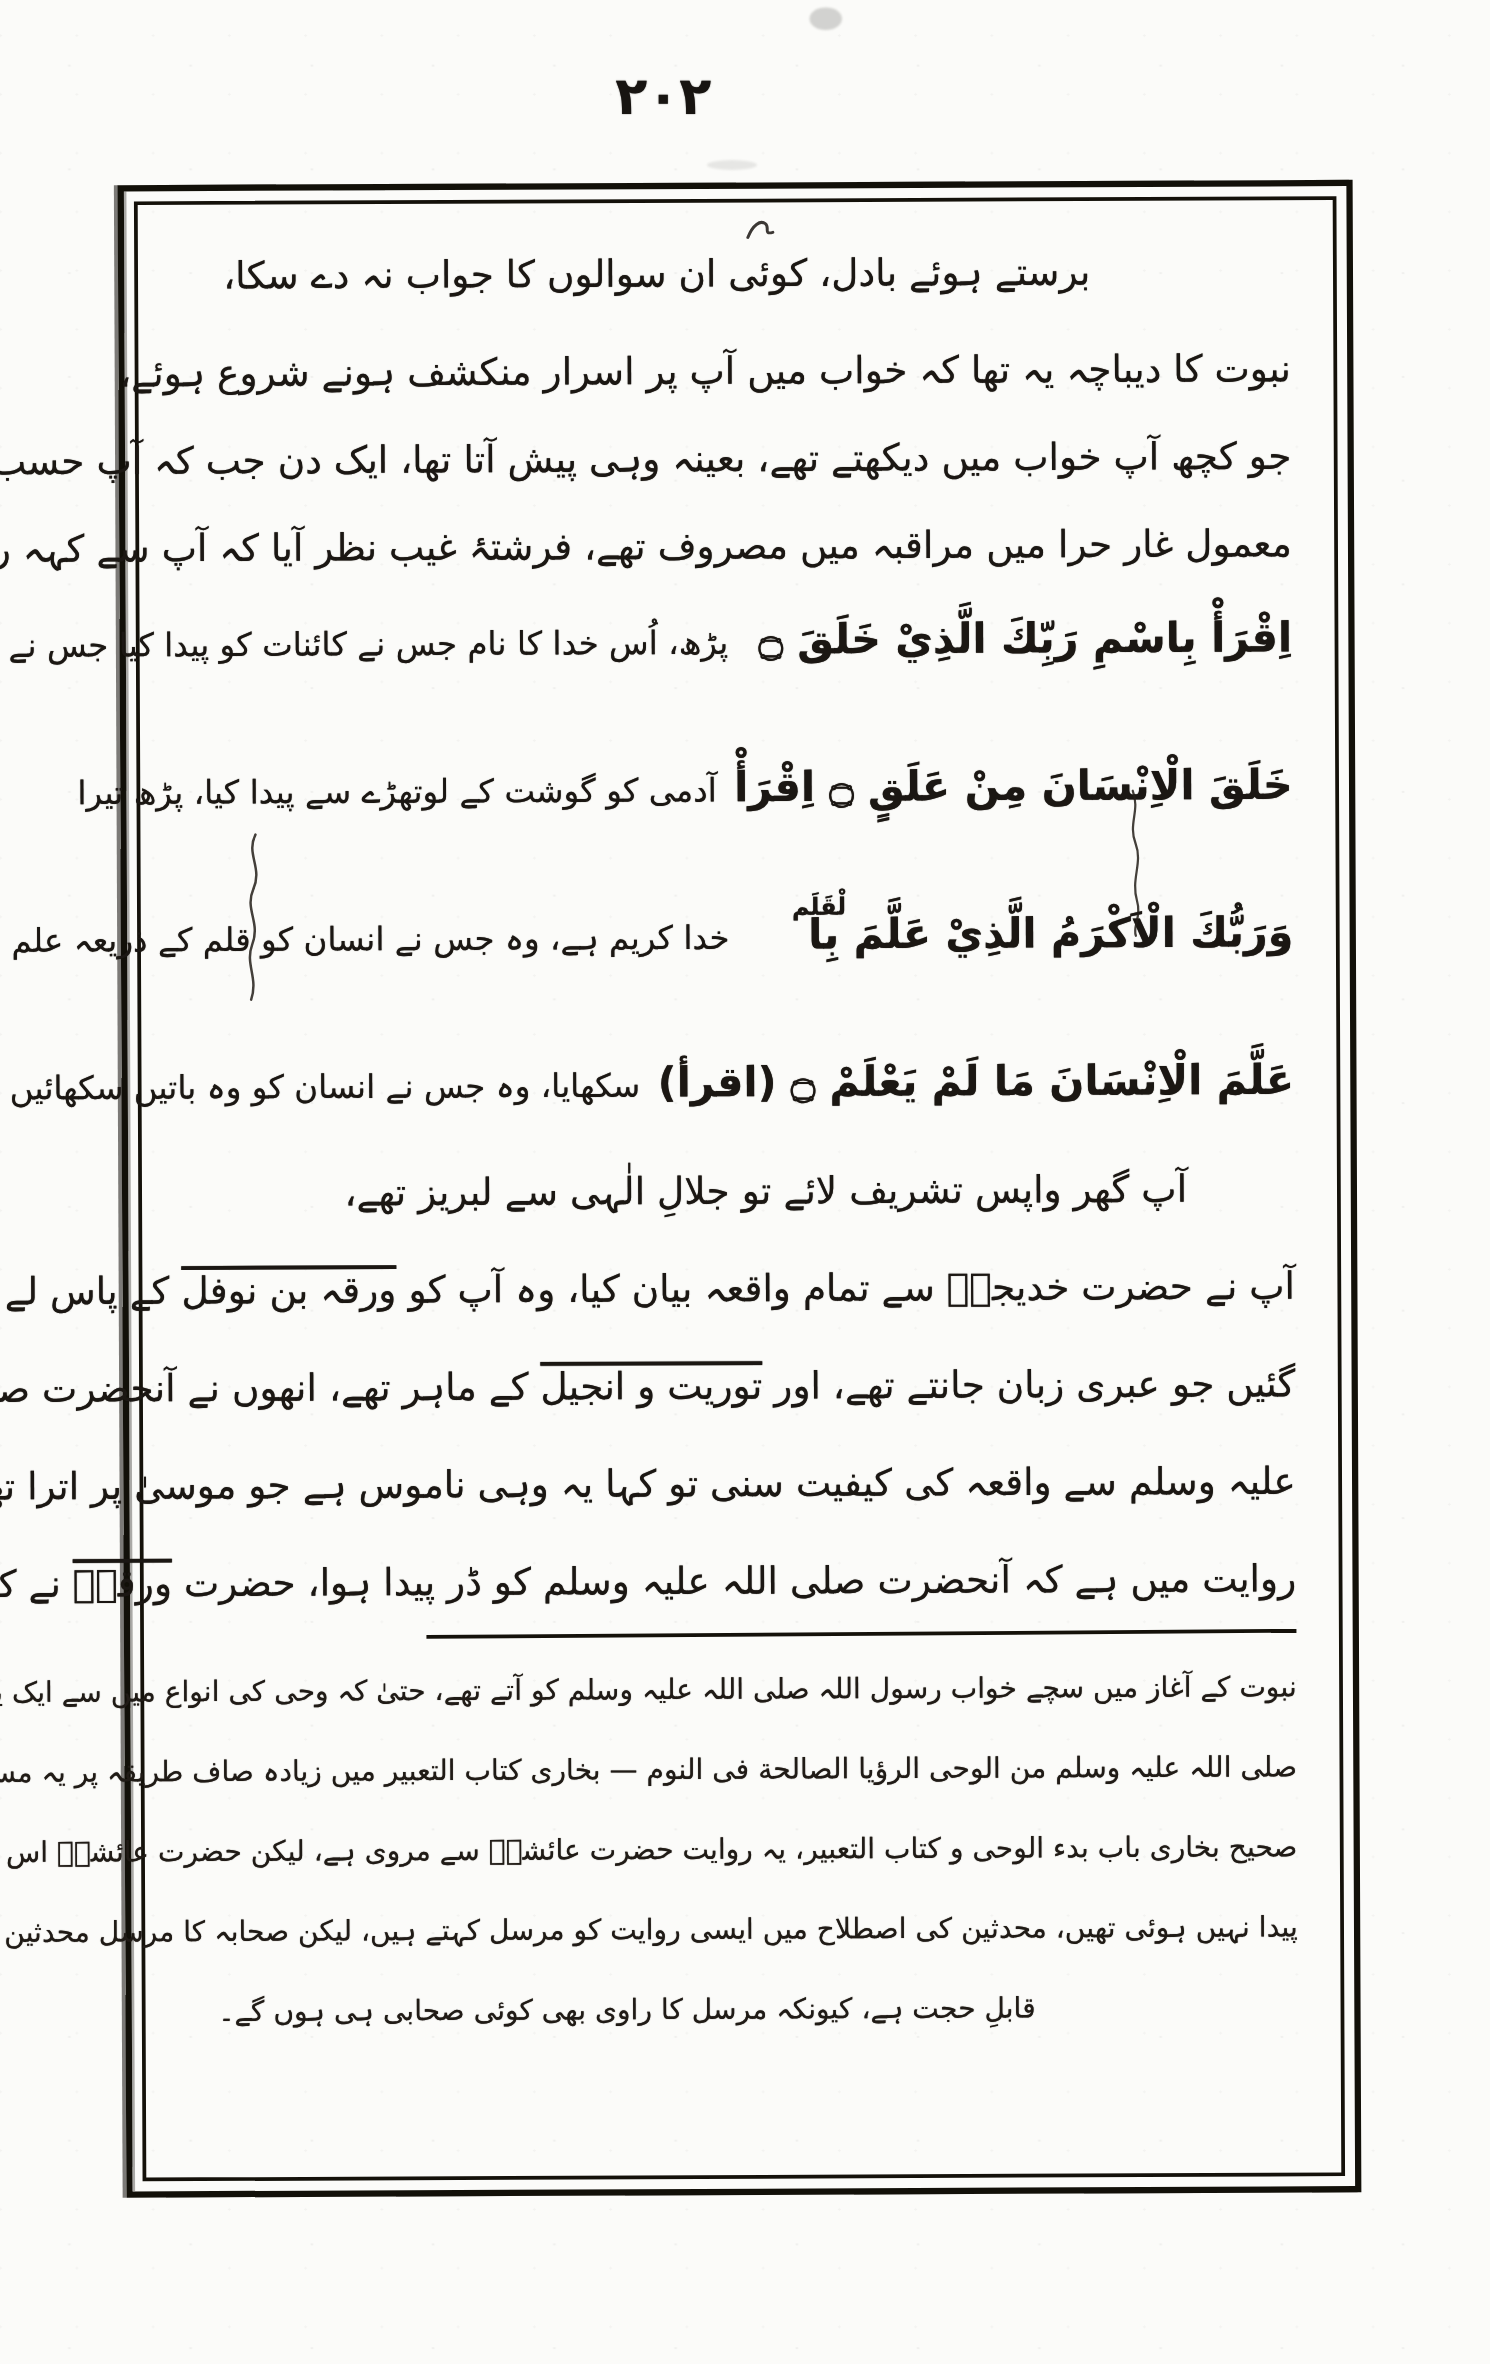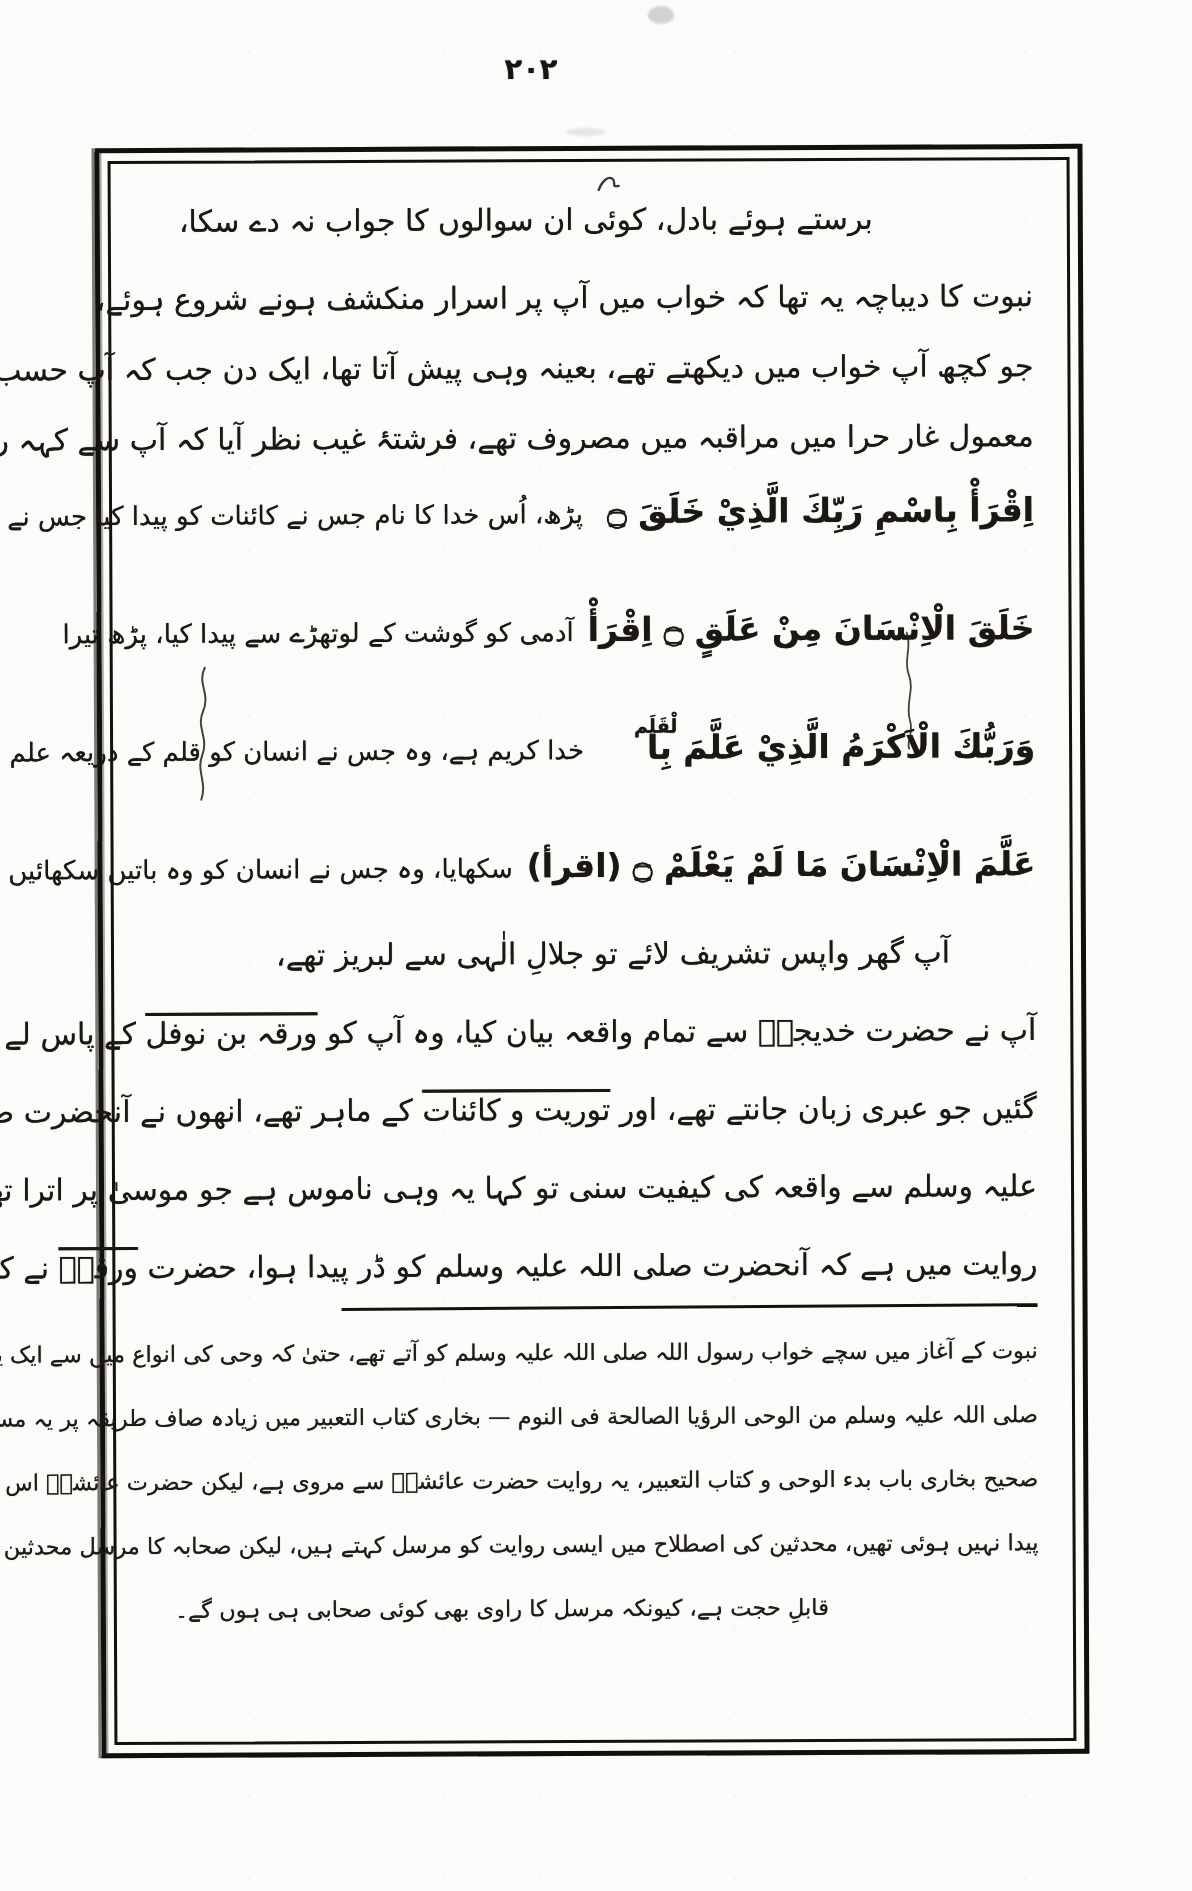--- a/index.html
+++ b/index.html
@@ -9,21 +9,21 @@
     background-image:
       radial-gradient(rgba(40,38,35,.05) 1px, transparent 1.4px),
       radial-gradient(rgba(40,38,35,.04) 1px, transparent 1.2px);
     background-size:97px 83px,61px 47px;
     background-position:7px 11px,31px 5px;
     font-family:"DejaVu Sans", sans-serif;
     color:#1b1713;
   }
   .pageno{
     position:absolute;top:52px;left:0;right:130px;text-align:center;
-    font-size:29px;font-weight:bold;letter-spacing:6px;color:#171411;
+    font-size:42px;font-weight:bold;letter-spacing:6px;color:#171411;
     text-shadow:0 0 1px rgba(20,16,12,.75);
   }
   .frame-outer{
     position:absolute;left:98px;top:146px;width:988px;height:1610px;
     border:5px solid #121009;box-sizing:border-box;
     transform:rotate(-.25deg);
     box-shadow:-3px 0 0 rgba(20,17,12,.55), inset 2px 0 0 rgba(20,17,12,.35);
     background:transparent;
   }
   .frame-inner{
@@ -124,21 +124,21 @@
       </div>
       <div class="scribble" style="right:150px;top:470px;">
         <svg width="22" height="120" viewBox="0 0 22 120">
             <path d="M10 2 C16 18 6 28 12 44 C18 60 8 72 13 90 C17 104 9 110 12 118" stroke="#241f19" stroke-width="1.8" fill="none" stroke-linecap="round"></path>
           </svg>
       </div>
 
       <div class="para2">
         <div class="hline indent1">آپ گھر واپس تشریف لائے تو جلالِ الٰہی سے لبریز تھے،</div>
         <div class="hline"><span>آپ نے حضرت خدیجہؓ سے تمام واقعہ بیان کیا، وہ آپ کو </span><span class="overname">ورقہ بن نوفل</span><span> کے پاس لے</span></div>
-        <div class="hline"><span>گئیں جو عبری زبان جانتے تھے، اور </span><span class="overname">توریت و کائنات</span><span> کے ماہر تھے، انھوں نے آنحضرت صلی اللہ</span></div>
+        <div class="hline"><span>گئیں جو عبری زبان جانتے تھے، اور </span><span class="overname">توریت و انجیل</span><span> کے ماہر تھے، انھوں نے آنحضرت صلی اللہ</span></div>
         <div class="hline">علیہ وسلم سے واقعہ کی کیفیت سنی تو کہا یہ وہی ناموس ہے جو موسیٰ پر اترا تھا،</div>
         <div class="hline" style="margin-bottom:18px;"><span>روایت میں ہے کہ آنحضرت صلی اللہ علیہ وسلم کو ڈر پیدا ہوا، حضرت </span><span class="overname">ورقہؓ</span><span> نے کہا کہ آپ متردد</span></div>
       </div>
 
       <div class="footrule"></div>
 
       <div class="footnotes">
         <div class="fline">نبوت کے آغاز میں سچے خواب رسول اللہ صلی اللہ علیہ وسلم کو آتے تھے، حتیٰ کہ وحی کی انواع میں سے ایک یہ بھی ہے، پڑھیے بخاری کے ترجمہ میں پہلی وحی اول ما بدئ بہ رسول</div>
         <div class="fline">صلی اللہ علیہ وسلم من الوحی الرؤیا الصالحة فی النوم — بخاری کتاب التعبیر میں زیادہ صاف طریقہ پر یہ مسئلہ ادا کیا گیا ہے</div>
         <div class="fline">صحیح بخاری باب بدء الوحی و کتاب التعبیر، یہ روایت حضرت عائشہؓ سے مروی ہے، لیکن حضرت عائشہؓ اس وقت</div>

